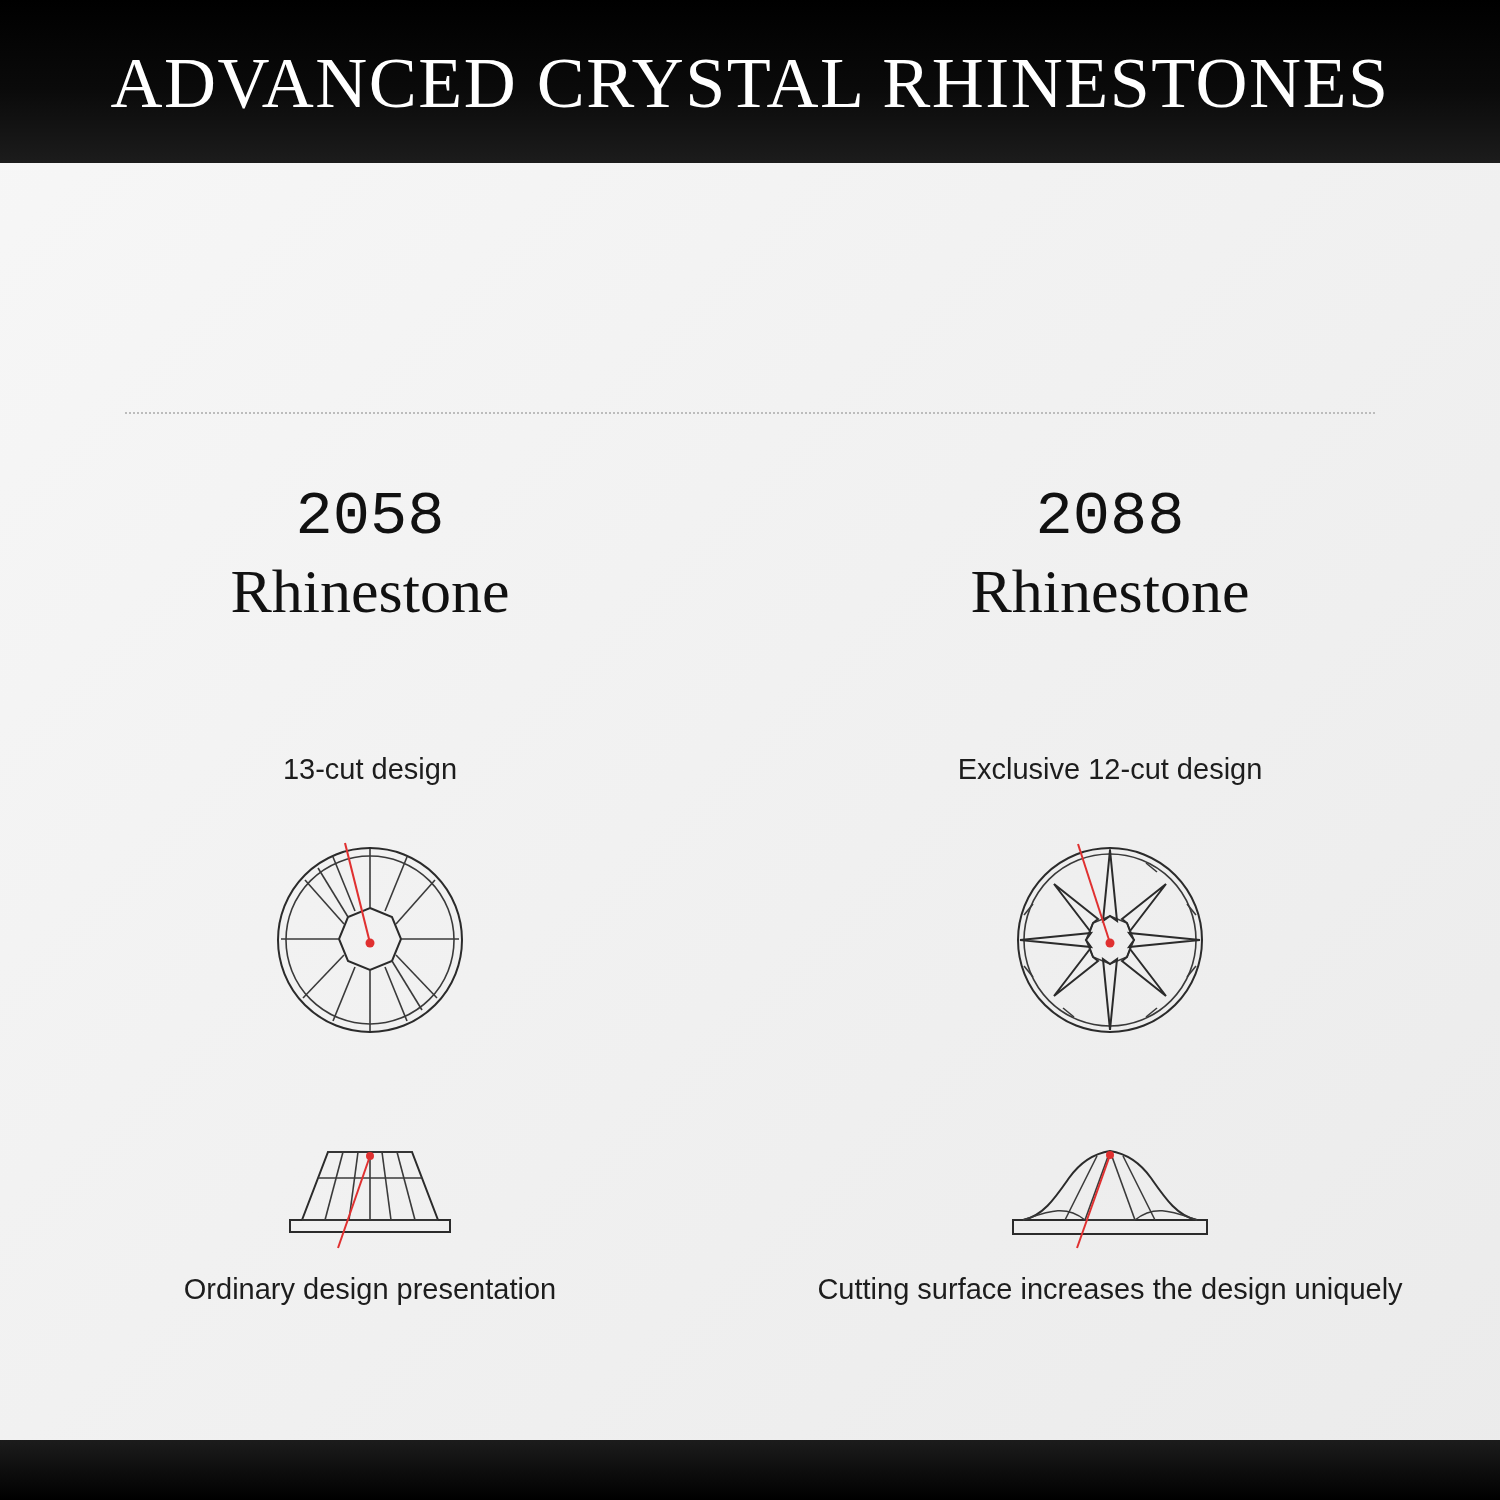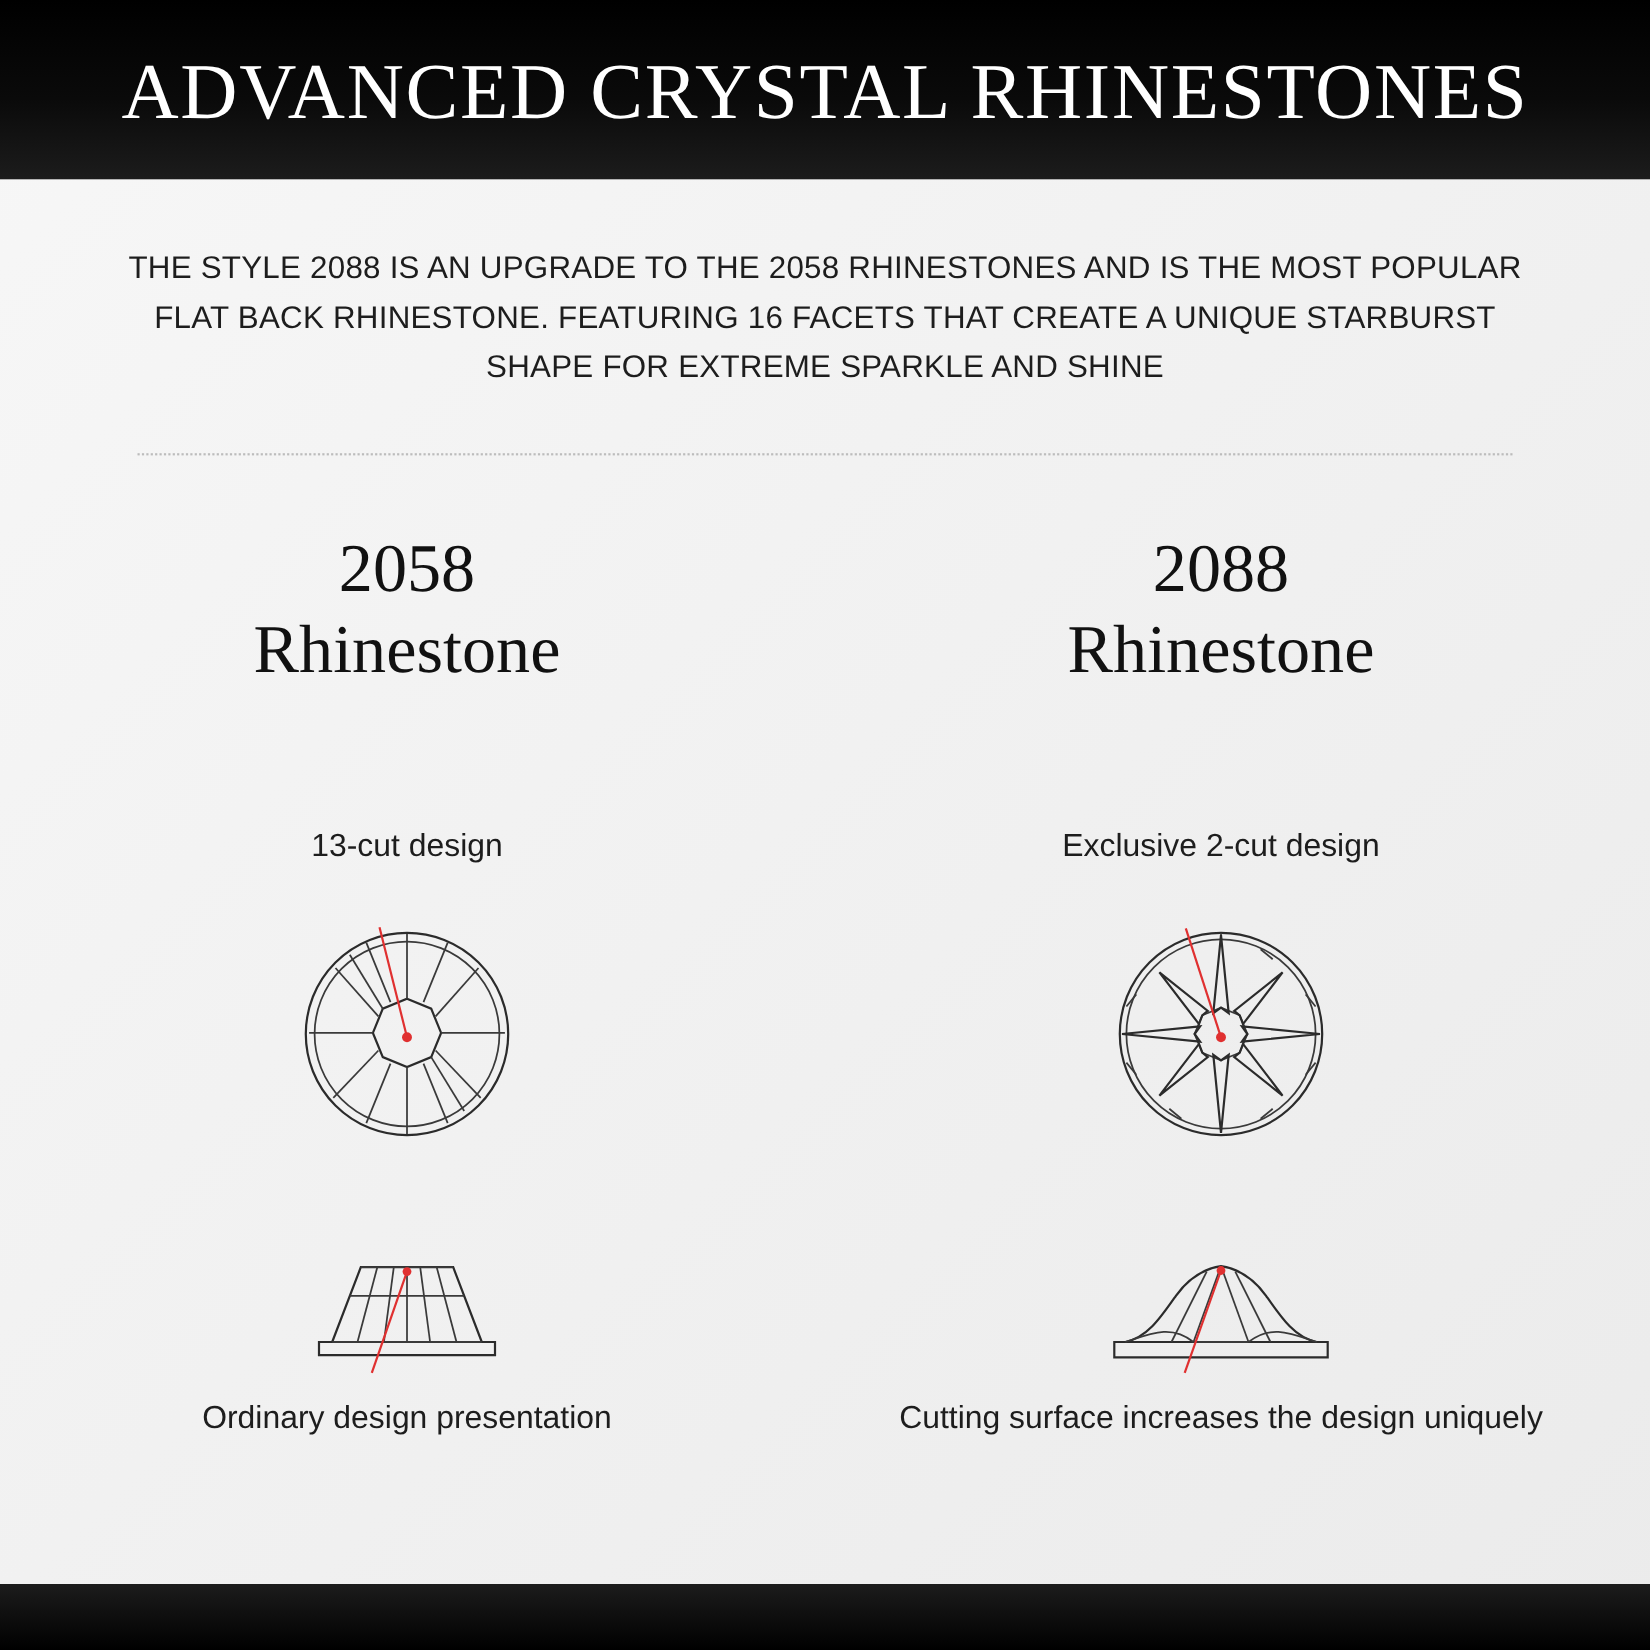--- a/index.html
+++ b/index.html
@@ -81,21 +81,21 @@
   .col-right { left: 800px; }
 
   .col-heading {
     text-align: center;
     font-family: "Liberation Serif", serif;
     font-size: 62px;
     line-height: 74px;
     color: #111111;
     font-weight: 400;
   }
-  .col-heading .num { display: block; }
+  .col-heading .num { display: block; font-family: Liberation Mono, monospace; }
   .col-heading .word { display: block; }
 
   .caption {
     text-align: center;
     color: #1d1d1d;
     font-size: 29px;
     line-height: 38px;
   }
 
   .label-top {
@@ -133,21 +133,20 @@
   .dot { fill: #e03030; }
 </style>
 </head>
 <body>
 
 <div id="page">
 
   <div class="header-band"></div>
   <div class="header-title">ADVANCED CRYSTAL RHINESTONES</div>
 
-  <div class="intro">THE STYLE 2088 IS AN UPGRADE TO THE 2058 RHINESTONES AND IS THE MOST POPULAR FLAT BACK RHINESTONE. FEATURING 16 FACETS THAT CREATE A UNIQUE STARBURST SHAPE FOR EXTREME SPARKLE AND SHINE</div>
 
   <div class="divider"></div>
 
   <div class="col col-left">
 
     <div class="col-heading">
       <span class="num">2058</span>
       <span class="word">Rhinestone</span>
     </div>
 
@@ -209,21 +208,21 @@
     <div class="caption label-bottom">Ordinary design presentation</div>
   </div>
 
   <div class="col col-right">
 
     <div class="col-heading">
       <span class="num">2088</span>
       <span class="word">Rhinestone</span>
     </div>
 
-    <div class="caption label-top">Exclusive 2-cut design</div>
+    <div class="caption label-top">Exclusive 12-cut design</div>
 
     <div class="figure-top">
       <svg width="280" height="240" viewBox="0 0 280 240">
         <circle class="stone-line" cx="140" cy="140" r="92"></circle>
         <circle class="stone-line-thin" cx="140" cy="140" r="86"></circle>
 
         <polygon class="stone-line-thin" points="140,116 157,123 164,140 157,157 140,164 123,157 116,140 123,123"></polygon>
 
         <g class="stone-line">
           <polygon points="140,116 147,121 140,50 133,121"></polygon>

